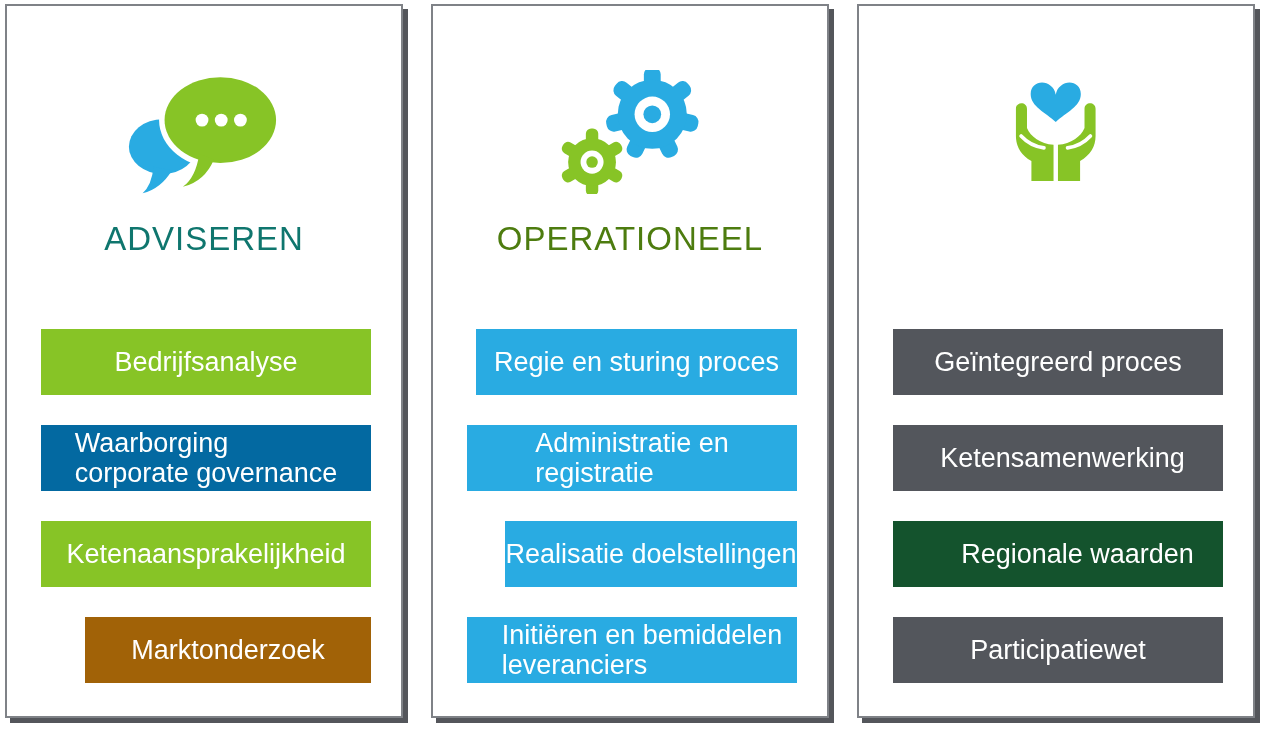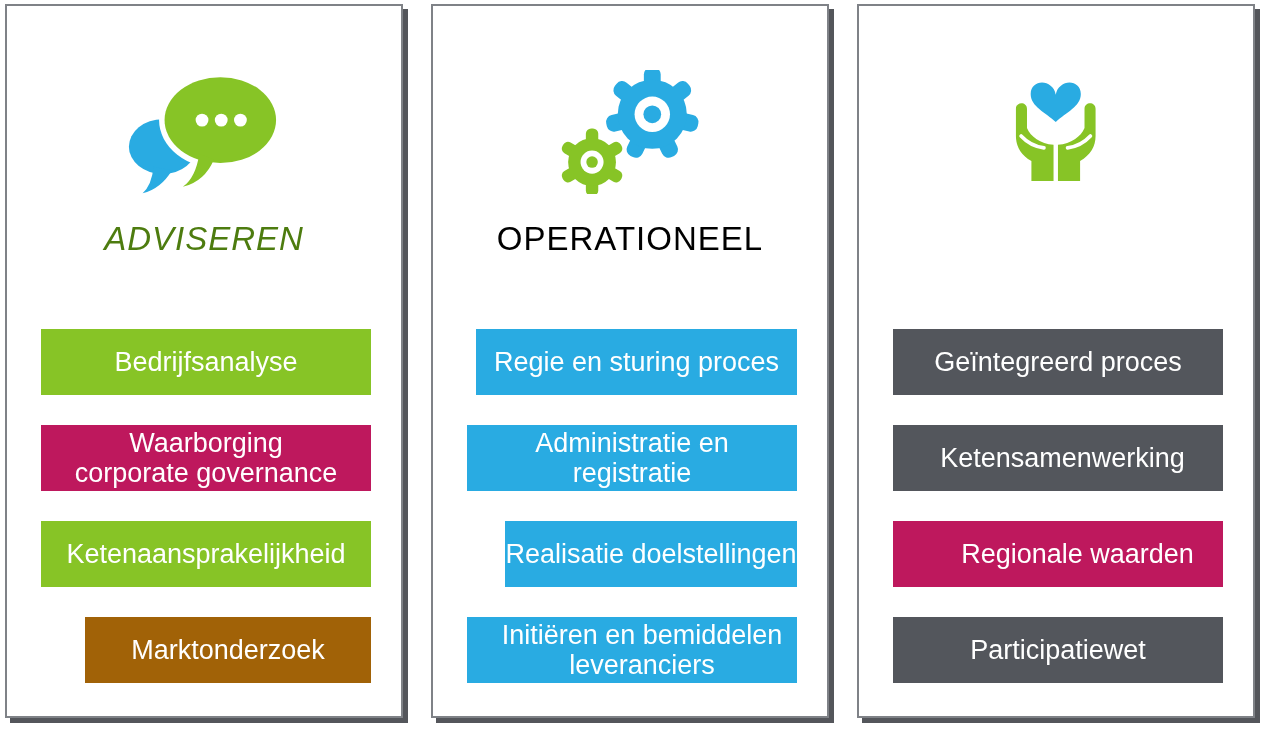--- a/index.html
+++ b/index.html
@@ -12,21 +12,21 @@
   .p3 .icon-box{margin-top:56px;height:120px;}
   .icon-box svg{display:block;}
   .bubbles-svg{height:128px;}
   .gears-svg{height:124px;}
   .hands-svg{height:118px;}
   .panel-title{margin-top:22px;text-align:center;font-size:33px;line-height:37px;
                letter-spacing:1px;white-space:pre-line;color:#58595B;}
   .p3 .panel-title{margin-top:10px;}
   .rows{position:absolute;left:34px;top:323px;width:330px;}
   .row{height:66px;margin-bottom:30px;display:flex;align-items:center;justify-content:center;
-       color:#ffffff;font-size:27px;line-height:30px;text-align:center;white-space:pre-line;}
+       color:#ffffff;font-size:27px;line-height:30px;text-align:left;white-space:pre-line;}
 </style>
 </head>
 <body>
 
 <div class="canvas">
 
   <div class="panel p1">
     <div class="icon-box">
       <svg class="bubbles-svg" viewBox="0 0 190 140" xmlns="http://www.w3.org/2000/svg">
         <g fill="#29ABE2">
@@ -41,24 +41,24 @@
           <ellipse cx="113" cy="57" rx="61" ry="47"></ellipse>
           <path d="M90,94 Q86,120 72,130 Q96,124 106,100 Z"></path>
         </g>
         <g fill="#FFFFFF">
           <circle cx="93" cy="57" r="7"></circle>
           <circle cx="114" cy="57" r="7"></circle>
           <circle cx="135" cy="57" r="7"></circle>
         </g>
       </svg>
     </div>
-    <div class="panel-title" style="color: #4d7c0f; font-style: italic;">ADVISEREN</div>
+    <div class="panel-title" style="color: #0f766e;">ADVISEREN</div>
     <div class="rows">
       <div class="row" style="background-color: rgb(135, 196, 38);">Bedrijfsanalyse</div>
-      <div class="row" style="background-color: #be185d;">Waarborging
+      <div class="row" style="background-color: #0369a1;">Waarborging
 corporate governance</div>
       <div class="row" style="background-color: rgb(135, 196, 38);">Ketenaansprakelijkheid</div>
       <div class="row" style="background-color: #a16207; margin-left: 44px;">Marktonderzoek</div>
     </div>
   </div>
 
   <div class="panel p2">
     <div class="icon-box">
       <svg class="gears-svg" viewBox="0 0 190 140" xmlns="http://www.w3.org/2000/svg">
         <g fill="#87C426" transform="translate(52,104)">
@@ -79,21 +79,21 @@
           <rect x="-9.5" y="-53" width="19" height="26" rx="8" transform="rotate(154)"></rect>
           <rect x="-9.5" y="-53" width="19" height="26" rx="8" transform="rotate(206)"></rect>
           <rect x="-9.5" y="-53" width="19" height="26" rx="8" transform="rotate(257)"></rect>
           <rect x="-9.5" y="-53" width="19" height="26" rx="8" transform="rotate(309)"></rect>
           <circle r="39"></circle>
           <circle r="20" fill="#FFFFFF"></circle>
           <circle r="10"></circle>
         </g>
       </svg>
     </div>
-    <div class="panel-title" style="color: #000000;">OPERATIONEEL</div>
+    <div class="panel-title" style="color: #4d7c0f;">OPERATIONEEL</div>
     <div class="rows">
       <div class="row" style="background-color: rgb(41, 171, 226); margin-left: 9px;">Regie en sturing proces</div>
       <div class="row" style="background-color: rgb(41, 171, 226);">Administratie en
 registratie</div>
       <div class="row" style="background-color: rgb(41, 171, 226); margin-left: 38px;">Realisatie doelstellingen</div>
       <div class="row" style="background-color: rgb(41, 171, 226); padding-left: 20px;">Initiëren en bemiddelen
 leveranciers</div>
     </div>
   </div>
 
@@ -104,18 +104,18 @@
         <g id="hand-left" fill="#87C426">
           <path d="M46,62 C46,52 61,52 61,62 L61,88 C66,100 79,109 97,111 L97,160 L67,160 L67,133 C53,125 46,113 46,99 Z"></path>
           <path d="M53,99 Q66,113 84,115" fill="none" stroke="#FFFFFF" stroke-width="5" stroke-linecap="round"></path>
         </g>
         <use href="#hand-left" transform="matrix(-1,0,0,1,200,0)"></use>
       </svg>
     </div>
     <div class="rows">
       <div class="row" style="background-color: rgb(83, 86, 92);">Geïntegreerd proces</div>
       <div class="row" style="background-color: rgb(83, 86, 92); padding-left: 9px;">Ketensamenwerking</div>
-      <div class="row" style="background-color: #be185d; padding-left: 39px;">Regionale waarden</div>
+      <div class="row" style="background-color: #14532d; padding-left: 39px;">Regionale waarden</div>
       <div class="row" style="background-color: rgb(83, 86, 92);">Participatiewet</div>
     </div>
   </div>
 
 </div>
 
 </body></html>

